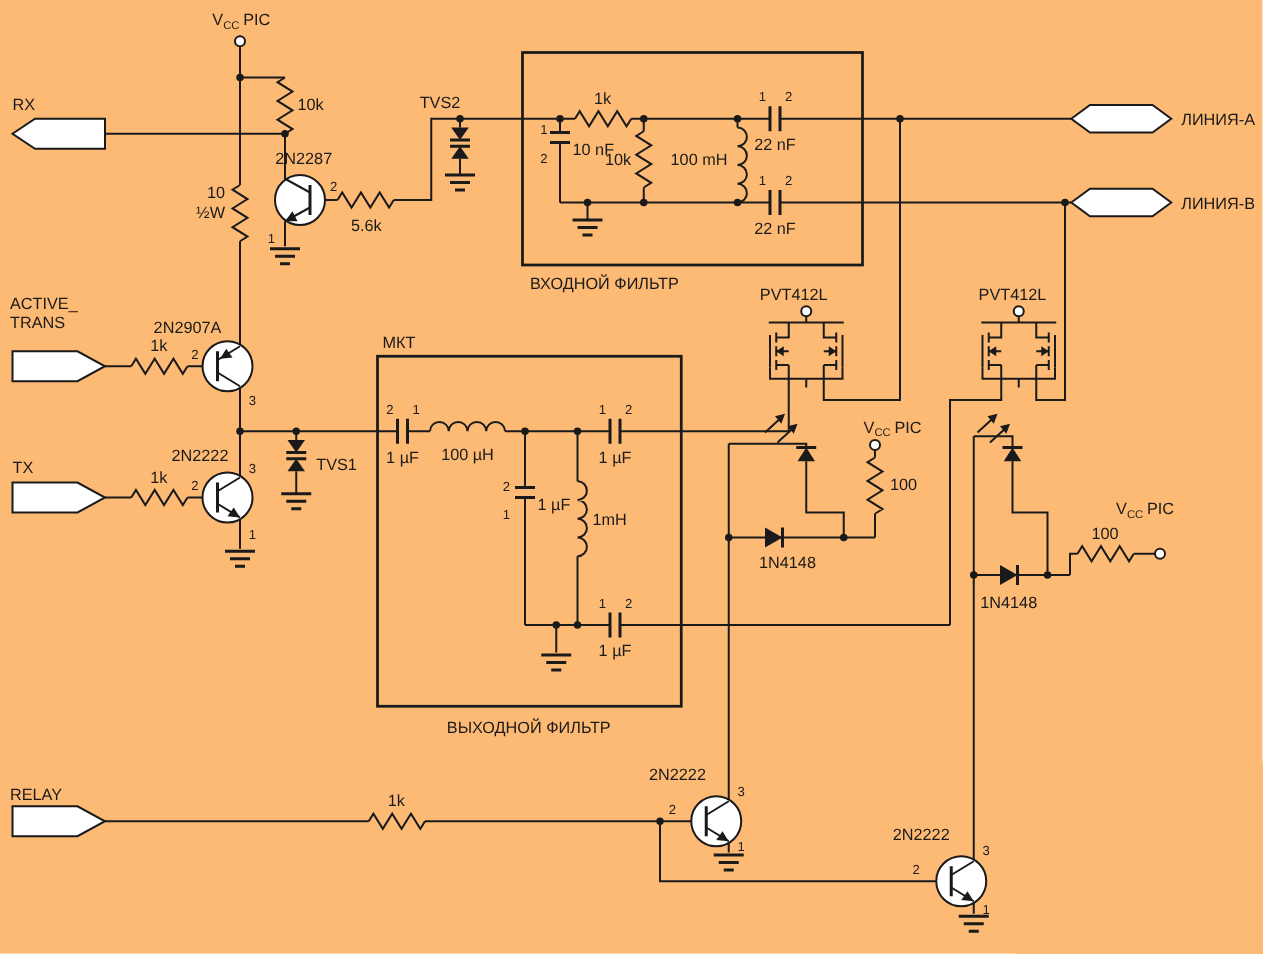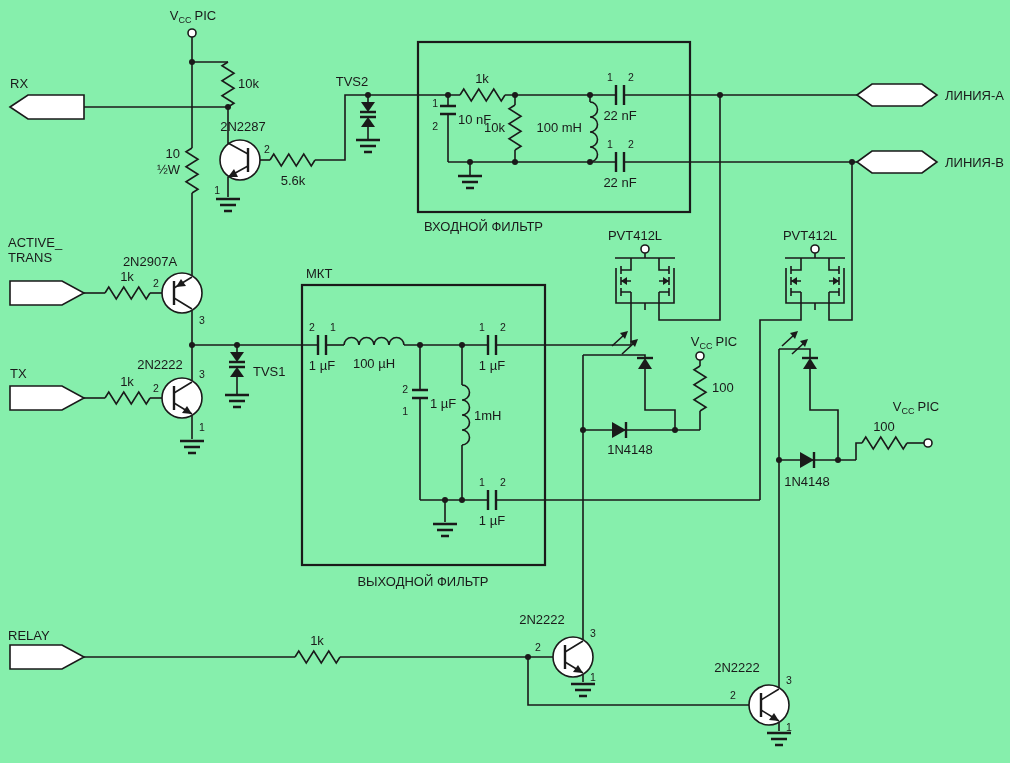--- a/index.html
+++ b/index.html
@@ -1,16 +1,16 @@
 <!DOCTYPE html>
 <html><head>
 <meta charset="utf-8">
 <style>
   html,body{margin:0;padding:0;background:#fff;}
-  .stage{position:relative;width:1010px;height:763px;background:#86efac;overflow:hidden;}
+  .stage{position:relative;width:1010px;height:763px;background:#fdba74;overflow:hidden;}
   svg text{font-family:"Liberation Sans","DejaVu Sans",sans-serif;fill:#1a1a1a;}
   .t13{font-size:13px;}
   .t11{font-size:10.5px;}
   .t9{font-size:9px;}
   .w{stroke:#1a1a1a;stroke-width:1.6;fill:none;}
   .w2{stroke:#1a1a1a;stroke-width:2.4;fill:none;}
   .box{stroke:#1a1a1a;stroke-width:2.2;fill:none;}
   .comp{stroke:#1a1a1a;stroke-width:1.6;fill:#ffffff;}
   .f{fill:#1a1a1a;stroke:none;}
 </style>

